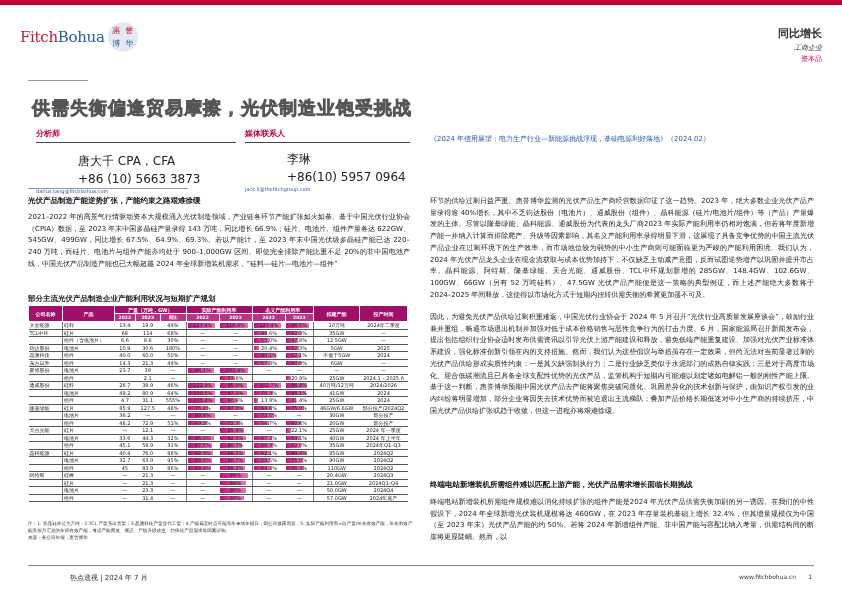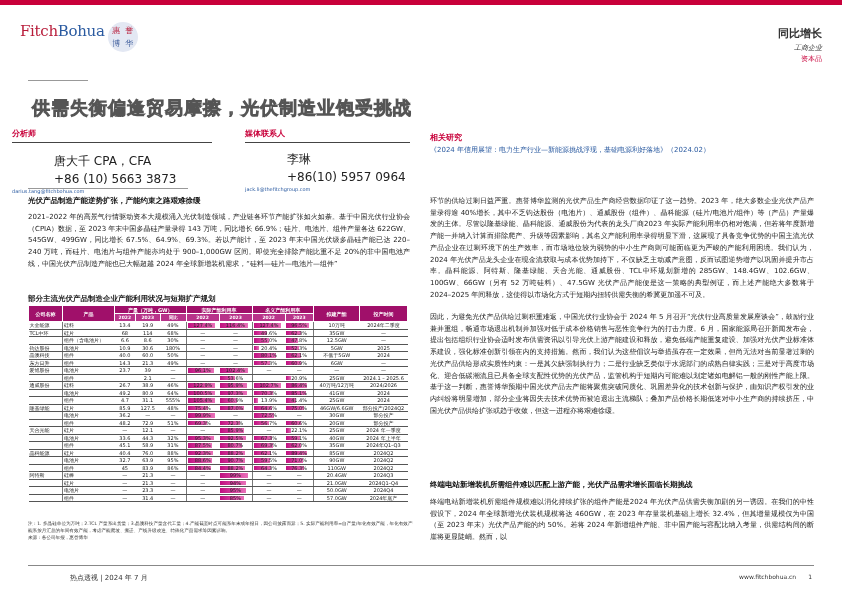--- a/index.html
+++ b/index.html
@@ -1,34 +1,34 @@
 <!DOCTYPE html>
 <html><head>
 <meta charset="utf-8">
 <style>
   * { box-sizing: border-box; margin: 0; padding: 0; }
   body { width: 842px; height: 595px; background: #fff; font-family: "DejaVu Sans", sans-serif; color: #222; position: relative; overflow: hidden; }
   .topbar { position: absolute; left: 0; top: 0; width: 842px; height: 5px; background: #c8003a; }
-  .logo { position: absolute; left: 20px; top: 22px; display: flex; }
+  .logo { position: absolute; left: 20px; top: 22px; display: flex; align-items: center; }
   .logo-text { font-family: "DejaVu Serif", serif; font-size: 15px; letter-spacing: -0.3px; }
   .logo-fitch { color: #b81c3a; }
   .logo-bohua { color: #2a5aa0; }
   .logo-seal { width: 30px; height: 30px; border-radius: 50%; background: #e3e8f3; margin-left: 3px; display: grid; grid-template-columns: 1fr 1fr; font-size: 8px; line-height: 13px; text-align: center; color: #b81c3a; padding: 2px; }
   .logo-seal span:nth-child(n+3) { color: #3a5a9a; }
   .brand-right { position: absolute; right: 20px; top: 26px; text-align: right; }
   .brand-right .name { font-size: 11px; font-weight: bold; color: #333; }
   .brand-right .sector { font-size: 7px; color: #333; margin-top: 2px; font-style: italic; }
   .brand-right .sub { font-size: 7px; color: #c8003a; margin-top: 1px; }
   .short-rule { position: absolute; left: 28px; top: 80px; width: 60px; height: 1px; background: #999; }
   .title { position: absolute; left: 32px; top: 96px; font-size: 18px; font-weight: bold; color: #fff; -webkit-text-stroke: 0.8px #555; letter-spacing: 1px; }
   .contact-block { position: absolute; top: 128px; }
   .contact-block .heading { font-size: 8px; font-weight: bold; color: #c8003a; padding-bottom: 3px; border-bottom: 1px solid #444; }
   .contact-block .line { font-size: 12px; margin-top: 2px; color: #222; margin-left: 42px; }
   .contact-block .email { font-size: 5px; color: #2a5aa0; margin-top: 2px; }
-  .analyst { left: 12px; width: 200px; }
+  .analyst { left: 36px; width: 200px; }
   .analyst .first { margin-top: 10px; }
   .media { left: 245px; width: 165px; }
   .media .first { margin-top: 8px; }
   .related { position: absolute; left: 430px; top: 132px; }
   .related .heading { font-size: 8px; font-weight: bold; color: #c8003a; }
   .related .link { font-size: 7px; color: #2a5aa0; margin-top: 2px; }
   .divider-left { position: absolute; left: 28px; top: 188px; width: 160px; height: 1px; background: #999; }
   .section-h { position: absolute; font-size: 7.5px; font-weight: bold; color: #111; }
   .para { position: absolute; font-size: 7px; line-height: 11.7px; text-align: justify; color: #222; }
   .table-title { position: absolute; left: 28px; top: 294px; font-size: 7.5px; font-weight: bold; font-family: Liberation Serif, serif; }
@@ -80,21 +80,20 @@
 </div>
 
 <div class="contact-block media">
   <div class="heading">媒体联系人</div>
   <div class="line first">李琳</div>
   <div class="line">+86(10) 5957 0964</div>
   <div class="email">jack.li@thefitchgroup.com</div>
 </div>
 
 <div class="related">
-  <div class="heading">相关研究</div>
   <div class="link">《2024 年信用展望：电力生产行业—新能源挑战浮现，基础电源利好落地》（2024.02）</div>
 </div>
 
 <div class="divider-left"></div>
 
 <div class="section-h" style="left:28px; top:196px;">光伏产品制造产能逆势扩张，产能约束之路艰难徐缓</div>
 <div class="para" style="left:28px; top:212px; width:382px;">2021–2022 年的高景气行情驱动资本大规模涌入光伏制造领域，产业链各环节产能扩张如火如荼。基于中国光伏行业协会（CPIA）数据，至 2023 年末中国多晶硅产量录得 143 万吨，同比增长 66.9%；硅片、电池片、组件产量各达 622GW、545GW、499GW，同比增长 67.5%、64.9%、69.3%。若以产能计，至 2023 年末中国光伏级多晶硅产能已达 220–240 万吨，而硅片、电池片与组件产能亦均处于 900–1,000GW 区间。即使完全排除产能比重不足 20%的非中国电池产线，中国光伏产品制造产能也已大幅超越 2024 年全球新增装机需求，“硅料—硅片—电池片—组件”</div>
 
 <div class="table-title">部分主流光伏产品制造企业产能利用状况与短期扩产规划</div>
 

